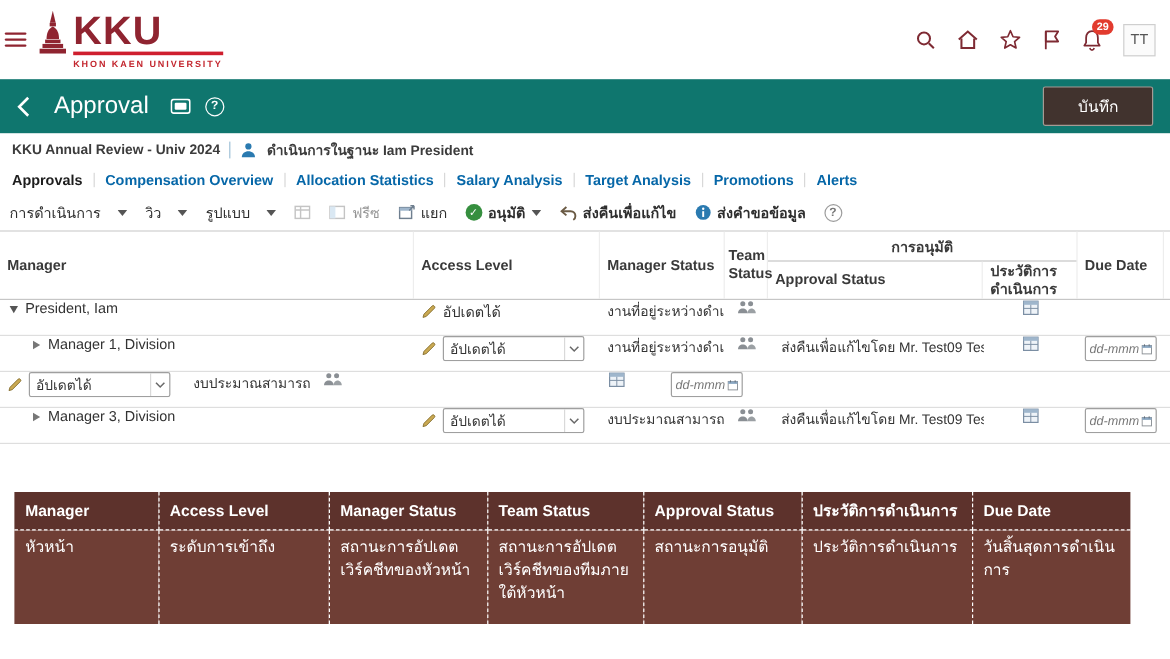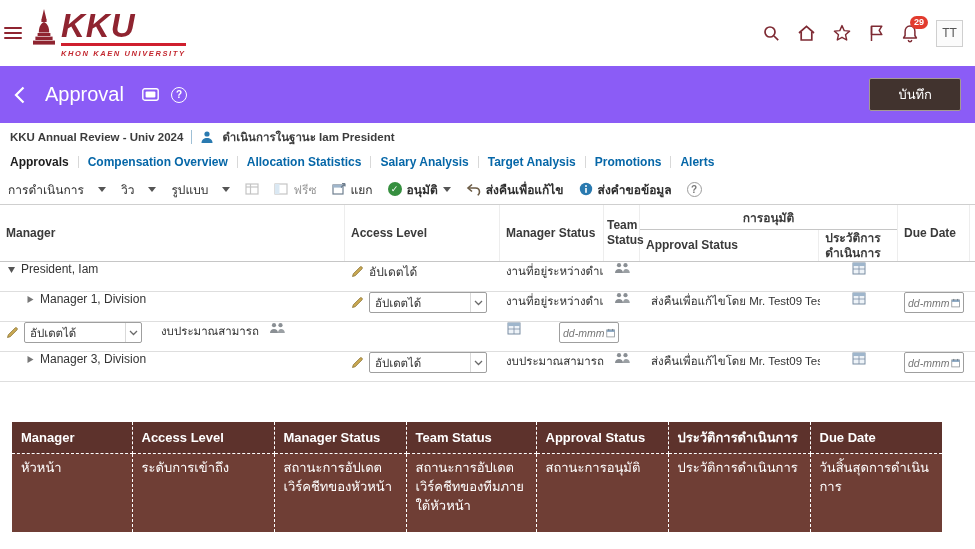--- a/index.html
+++ b/index.html
@@ -4,33 +4,33 @@
 <style>
   * { box-sizing: border-box; }
   html,body { margin:0; padding:0; width:975px; height:549px; overflow:hidden; background:#fff;
     font-family:"Liberation Sans","DejaVu Sans",sans-serif; color:#333; }
 
   
   .topbar { height:66px; display:flex; align-items:center; padding:0 12px 0 4px; background:#fff; }
   .hamburger { width:18px; display:flex; flex-direction:column; gap:3px; cursor:pointer; }
   .hamburger i { display:block; height:2px; background:#8f2430; border-radius:1px; }
   .logo { display:flex; align-items:flex-start; gap:5px; margin-left:10px; cursor:pointer; }
-  .logo-text { display:flex; flex-direction:column;font-style:italic; }
+  .logo-text { display:flex; flex-direction:column; }
   .logo-kku { font-size:33px; font-weight:bold; color:#8f2430; line-height:1; letter-spacing:1px;
     border-bottom:3px solid #cf1f2e; padding-bottom:1px; }
   .logo-sub { font-size:7.5px; color:#c3272f; font-weight:bold; letter-spacing:1.6px; margin-top:3px; }
   .top-icons { margin-left:auto; display:flex; align-items:center; gap:17px; color:#7e2a33; }
   .icon-btn { position:relative; display:flex; cursor:pointer; }
   .badge { position:absolute; top:-8px; left:9px; background:#e23b2e; color:#fff; font-size:9px;
     font-weight:bold; border-radius:8px; min-width:10px; padding:1px 4px; text-align:center; line-height:11px; }
   .avatar { width:27px; height:27px; background:#fbfbfb; border:1px solid #cfcfcf; display:flex;
     align-items:center; justify-content:center; font-size:12px; font-weight:normal; color:#555; cursor:pointer; }
 
   
-  .titlebar { height:57px; background:#8b5cf6; display:flex; align-items:center; padding:0 14px; gap:12px; }
+  .titlebar { height:45px; background:#0f766e; display:flex; align-items:center; padding:0 14px; gap:12px; }
   .back-btn { display:flex; cursor:pointer; }
   .page-title { color:#fff; font-size:20px; font-weight:400; margin-left:8px; }
   .media-icon { display:flex; margin-left:6px; }
   .help-circle { width:16px; height:16px; border:1.5px solid #fff; border-radius:50%; color:#fff;
     font-size:10px; font-weight:bold; display:flex; align-items:center; justify-content:center; cursor:pointer; }
   .save-btn { margin-left:auto; background:#41332e; border:1px solid #a59a94; border-radius:2px;
     color:#fff; font-size:13px; padding:5px 28px; cursor:pointer; font-family:inherit; }
 
   
   .context-row { height:27px; display:flex; align-items:center; padding:0 10px; font-size:11.5px; gap:8px; }

